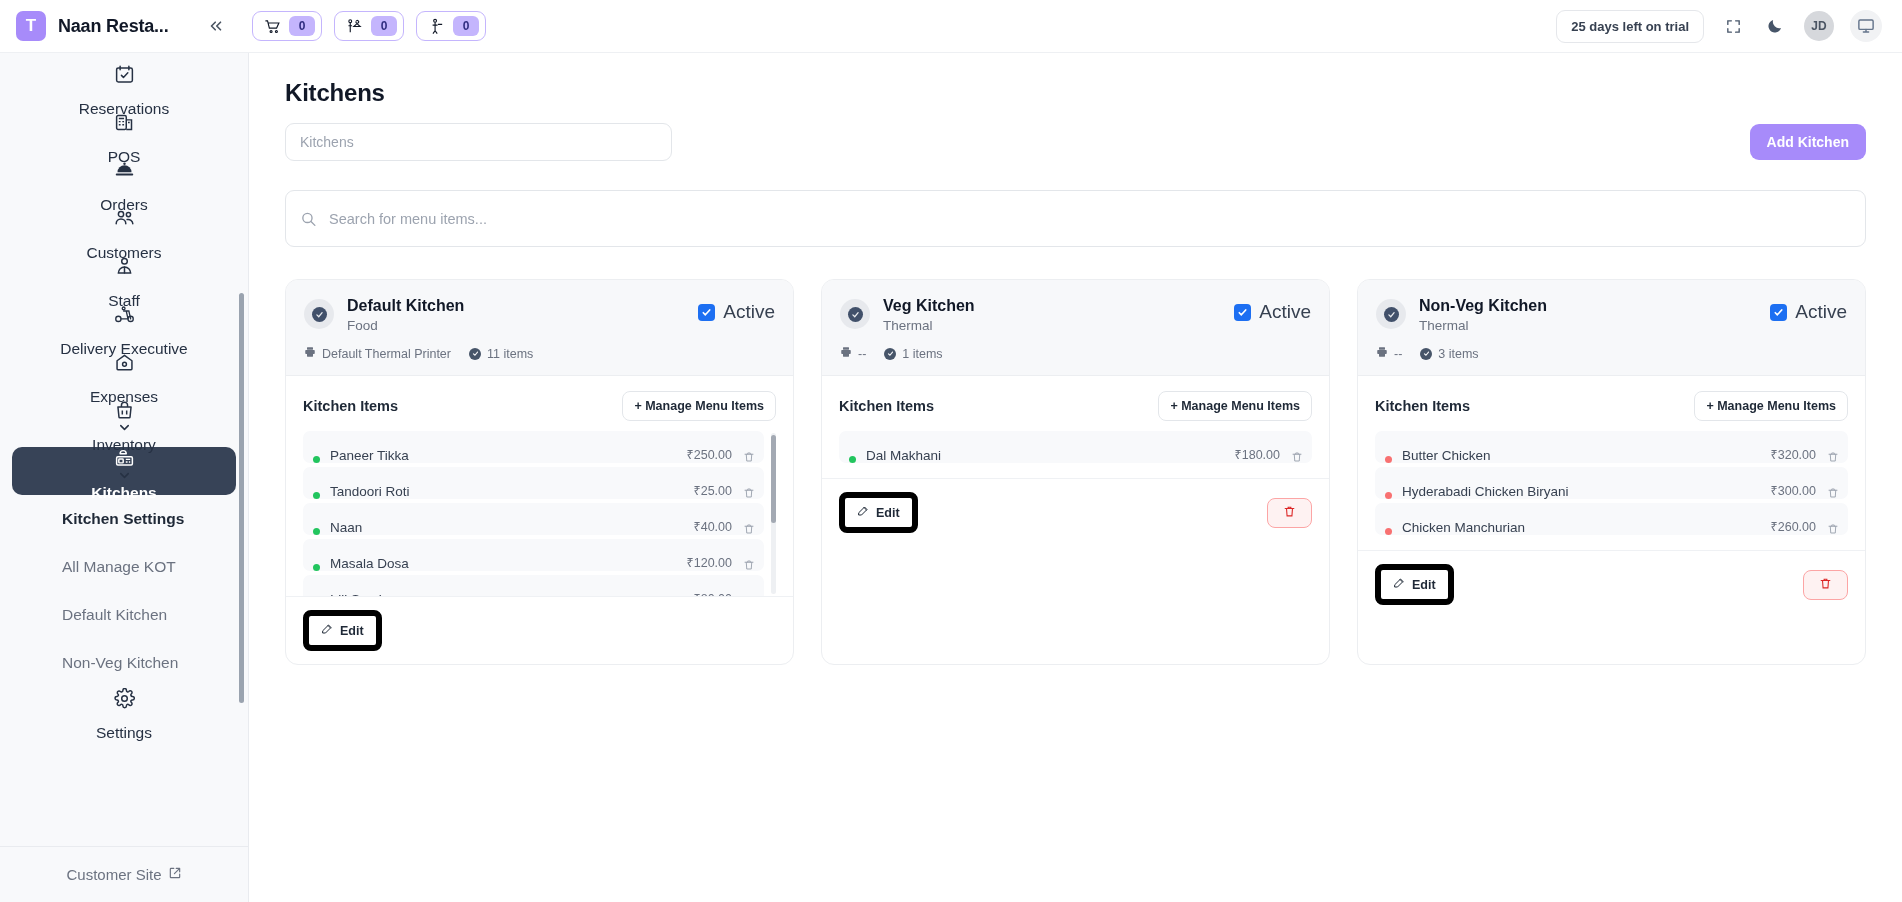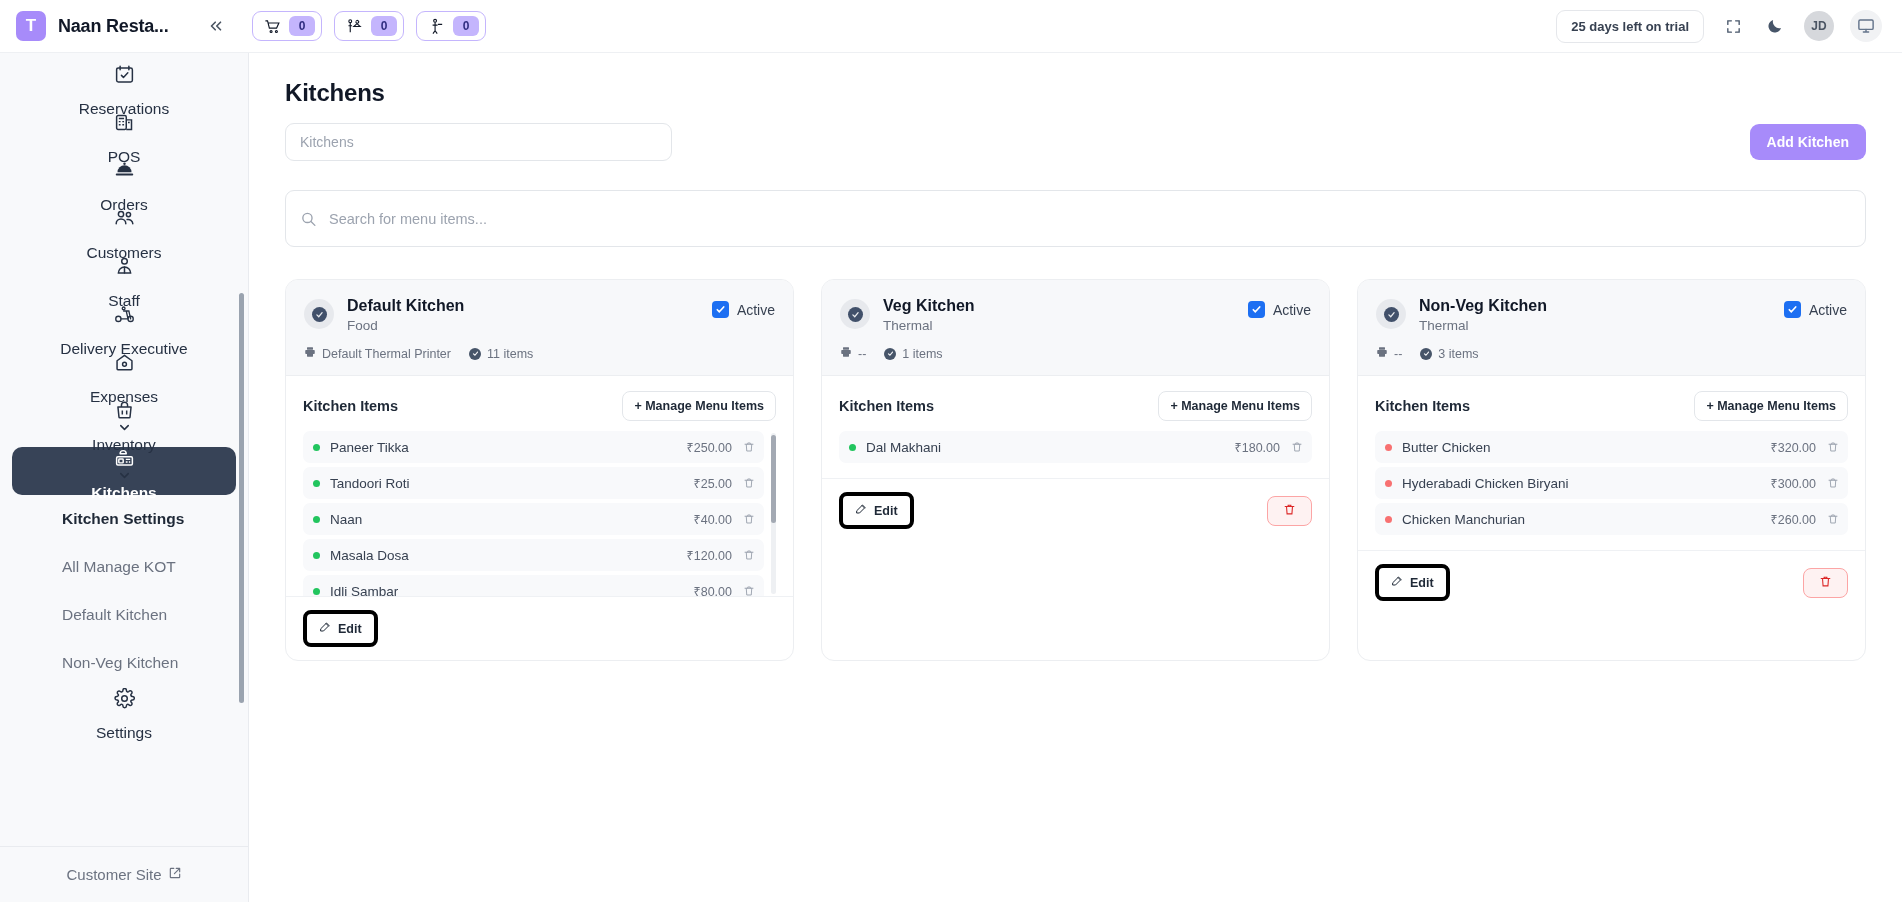--- a/index.html
+++ b/index.html
@@ -149,52 +149,52 @@
     flex: 0 0 30px;
   }
   .kavatar .dot { width: 15px; height: 15px; border-radius: 50%; background: #41506a; display:flex; align-items:center; justify-content:center;}
   .ktitle { font-size: 16px; font-weight: 700; color: #111827; line-height: 1.25; }
   .ksub { font-size: 13.5px; color: #6b7280; margin-top: 2px; }
   .active-wrap { margin-left: auto; display: flex; align-items: center; gap: 8px; padding-top: 5px; }
   .cbox {
     width: 17px; height: 17px; border-radius: 4px; background: #1d6ff2;
     display: flex; align-items: center; justify-content: center; cursor: pointer;
   }
-  .active-label { font-size: 14px; color: #374151; }
+  .active-label { font-size: 19px; color: #374151; }
   .meta-row { display: flex; align-items: center; gap: 18px; margin-top: 13px; }
   .meta { display: flex; align-items: center; gap: 6px; font-size: 12.5px; color: #6b7280; }
   .meta .mdot { width: 12px; height: 12px; border-radius: 50%; background: #475569; display:flex;align-items:center;justify-content:center; }
 
   .card-body { padding: 15px 17px 0 17px; flex: 1; display: flex; flex-direction: column; }
   .items-head { display: flex; align-items: center; margin-bottom: 10px; }
   .items-title { font-size: 14.5px; font-weight: 700; color: #1f2937; }
   .manage-btn {
     margin-left: auto; border: 1px solid #e3e6ea; background: #fff;
     border-radius: 8px; font-size: 12.5px; font-weight: 700; color: #1f2937;
     padding: 7px 11px; cursor: pointer; font-family: inherit; white-space: nowrap;
   }
   .items-list { position: relative; }
   .items-list.scrollable { height: 165px; overflow: hidden; padding-right: 12px; }
   .item-row {
-    display: flex; align-items: center; height: 32px;
+    display: flex; align-items: flex-end; height: 32px;
     background: #f8f9fb; border-radius: 7px; padding: 0 9px 0 10px; margin-bottom: 4px;
   }
   .item-dot { width: 7px; height: 7px; border-radius: 50%; margin-right: 10px; flex: 0 0 7px; }
   .item-name { font-size: 13.5px; color: #374151; white-space: nowrap; overflow: hidden; text-overflow: ellipsis; }
   .item-price { margin-left: auto; font-size: 12.5px; color: #6b7280; margin-right: 11px; white-space: nowrap; }
   .trash-ico { color: #9ca3af; display: flex; align-items: center; cursor: pointer; }
   .list-track { position: absolute; right: 0; top: 2px; bottom: 2px; width: 5px; background: #eef0f3; border-radius: 3px; }
   .list-thumb { position: absolute; right: 0; top: 2px; width: 5px; height: 88px; background: #a3a9b3; border-radius: 3px; }
 
   .card-foot {
     margin-top: auto; border-top: 1px solid #eff1f4;
     padding: 13px 17px; display: flex; align-items: center;
   }
   .edit-btn {
-    border: 4px solid #000000; background: #fff; border-radius: 8px;
+    border: 6px solid #000000; background: #fff; border-radius: 8px;
     font-size: 12.5px; font-weight: 700; color: #1f2937;
     padding: 7px 12px; cursor: pointer; font-family: inherit;
     display: flex; align-items: center; gap: 7px;
   }
   .del-btn {
     margin-left: auto; border: 1px solid #fca5a5; background: #fef2f2;
     border-radius: 8px; padding: 6px 15px; cursor: pointer;
     display: flex; align-items: center; justify-content: center; color: #dc2626;
   }
   .spacer-flex { flex: 1; }

